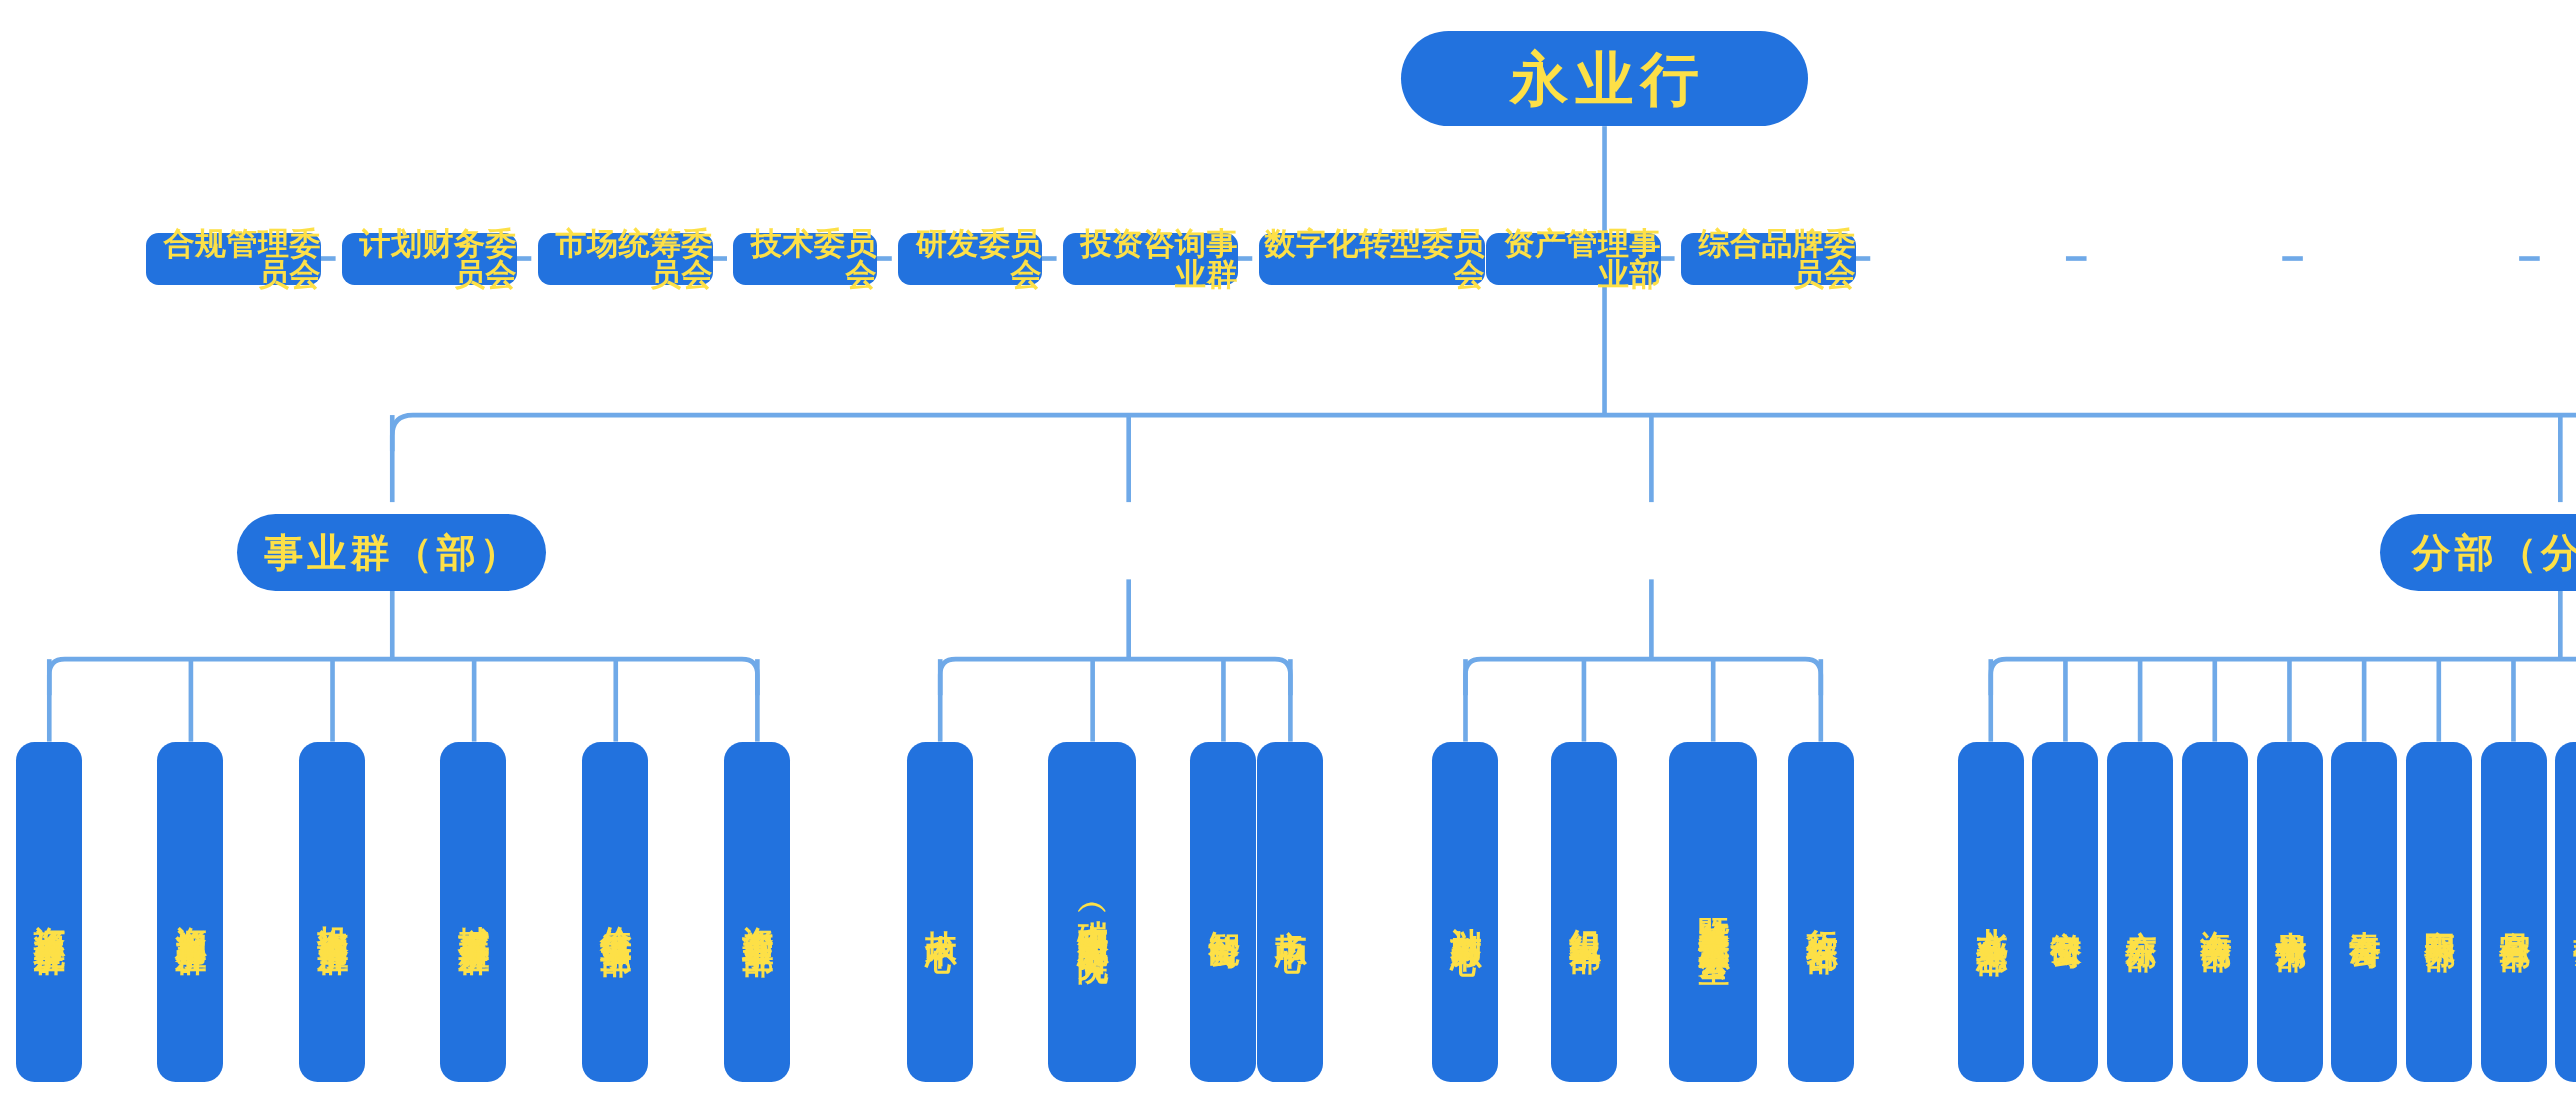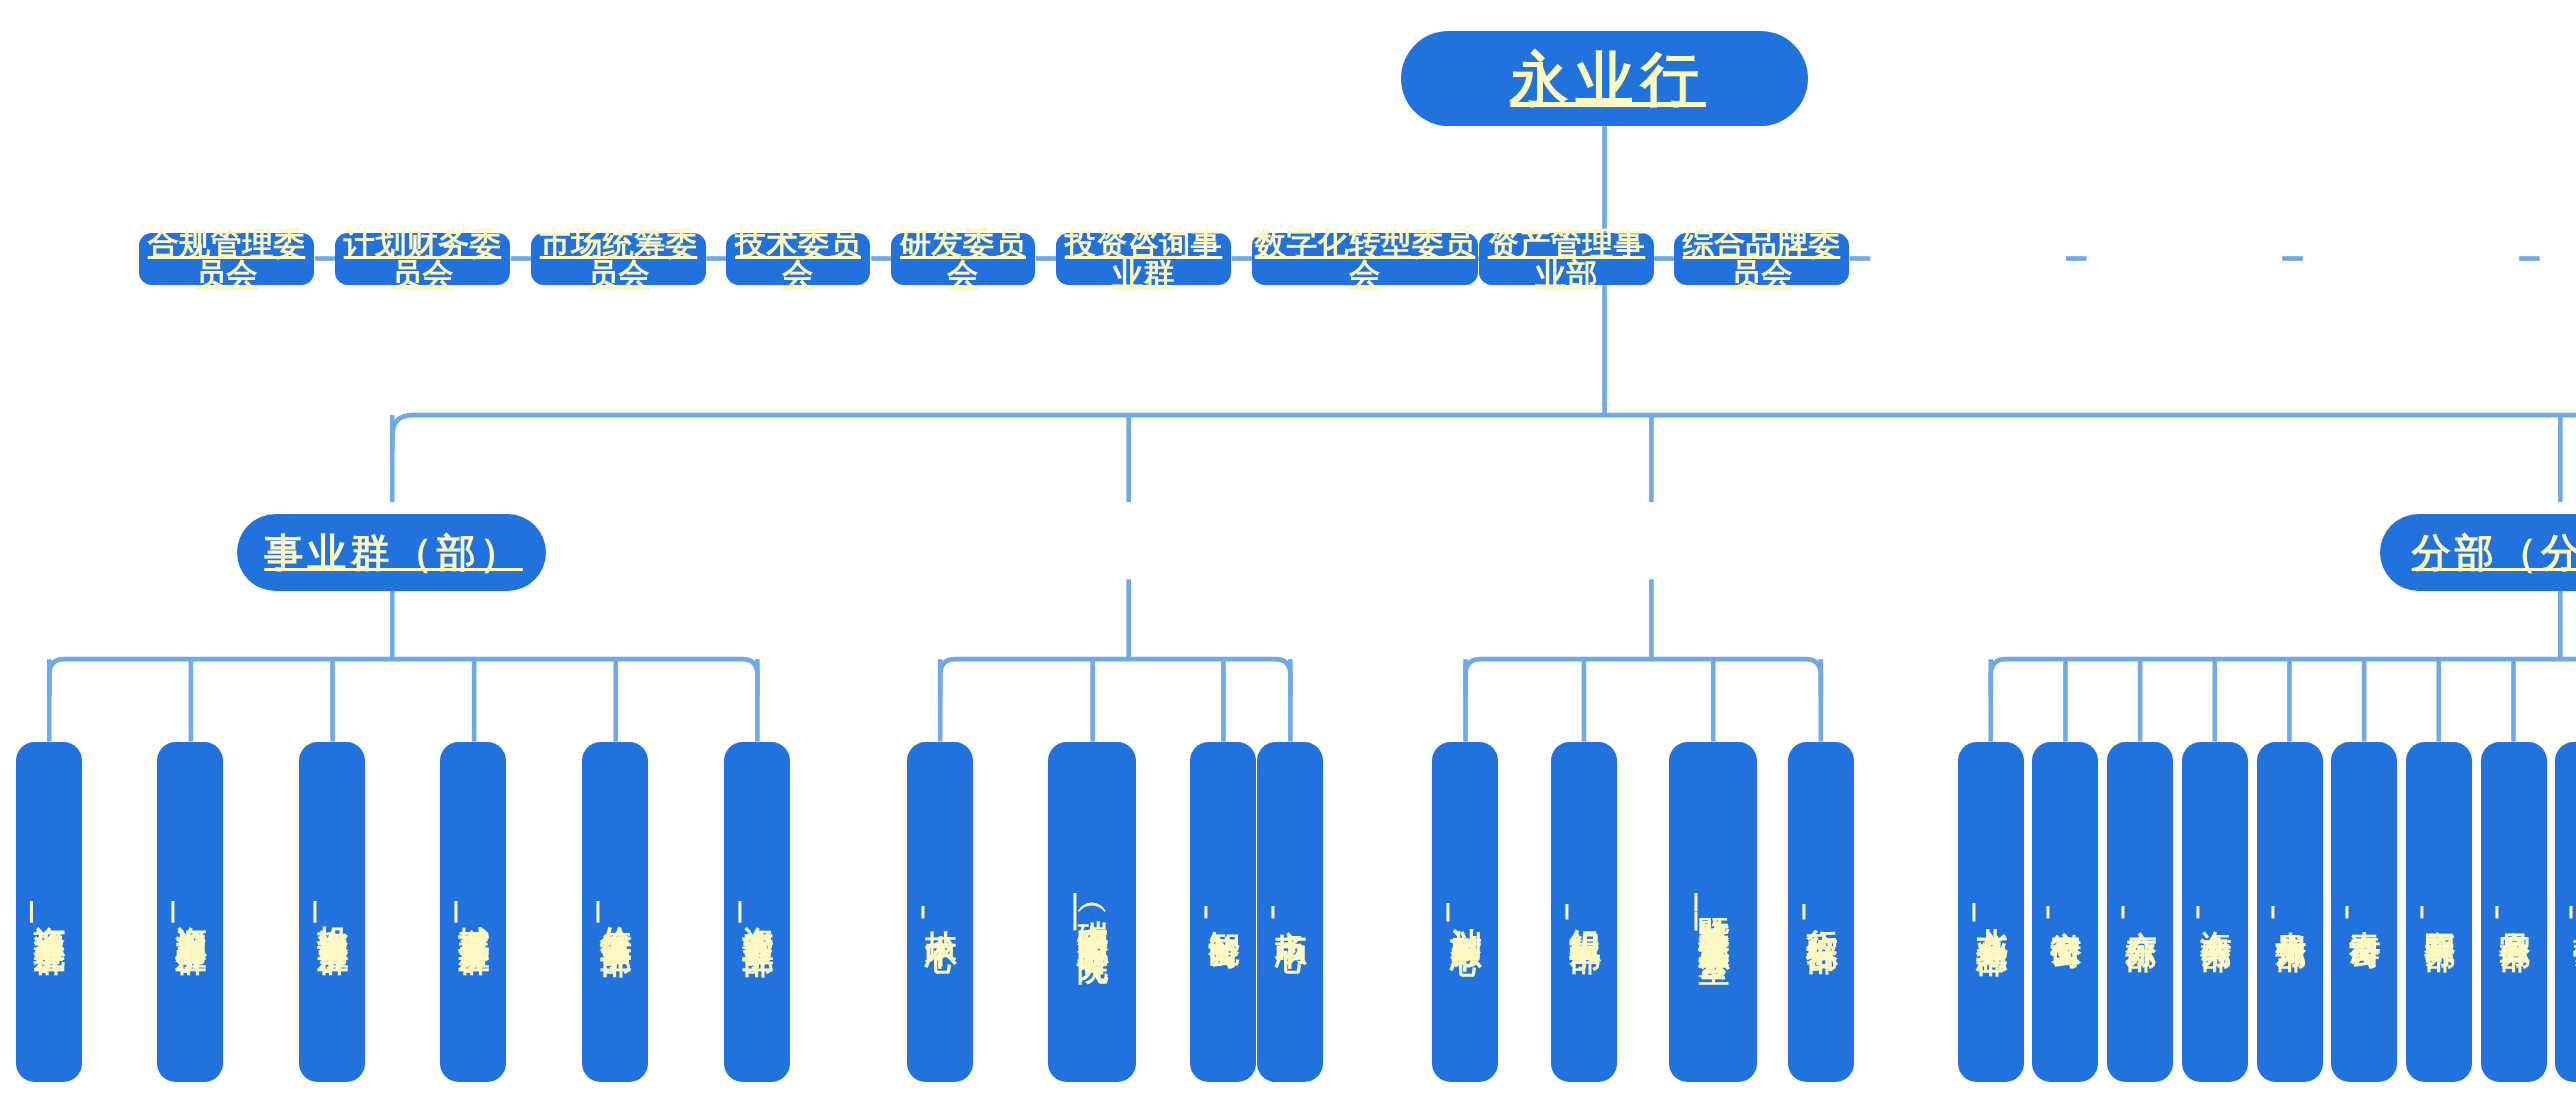--- a/index.html
+++ b/index.html
@@ -10,42 +10,41 @@
   }
   .canvas{position:relative;width:3207px;height:1117px;}
 
   
   .wires{position:absolute;left:0;top:0;width:3207px;height:1117px;pointer-events:none;}
 
   
   .node{
     position:absolute;
     background:#2272de;
-    color:#fef9c3;
+    color:#fde047;
     display:flex;align-items:center;justify-content:center;
     box-sizing:border-box;
-    text-align:center;
+    text-align:right;
     line-height:1.0;
     font-weight:700;
-    text-decoration:underline;
   }
 
   
   .root{
     left:1401px;top:31px;width:407px;height:95px;
     border-radius:49px;
     font-size:58px;letter-spacing:7.2px;
     text-indent:7.2px;
   }
 
   
   .committee{
     top:233px;height:52px;
     border-radius:12.4px;
-    font-size:31px;letter-spacing:0.5px;
+    font-size:31px;letter-spacing:0.5px;margin-left:7px;
   }
 
   
   .division{
     top:502px;height:77px;
     border-radius:39px;
     font-size:39px;letter-spacing:4.1px;
     text-indent:4.1px;
     margin-top:12px;
   }

